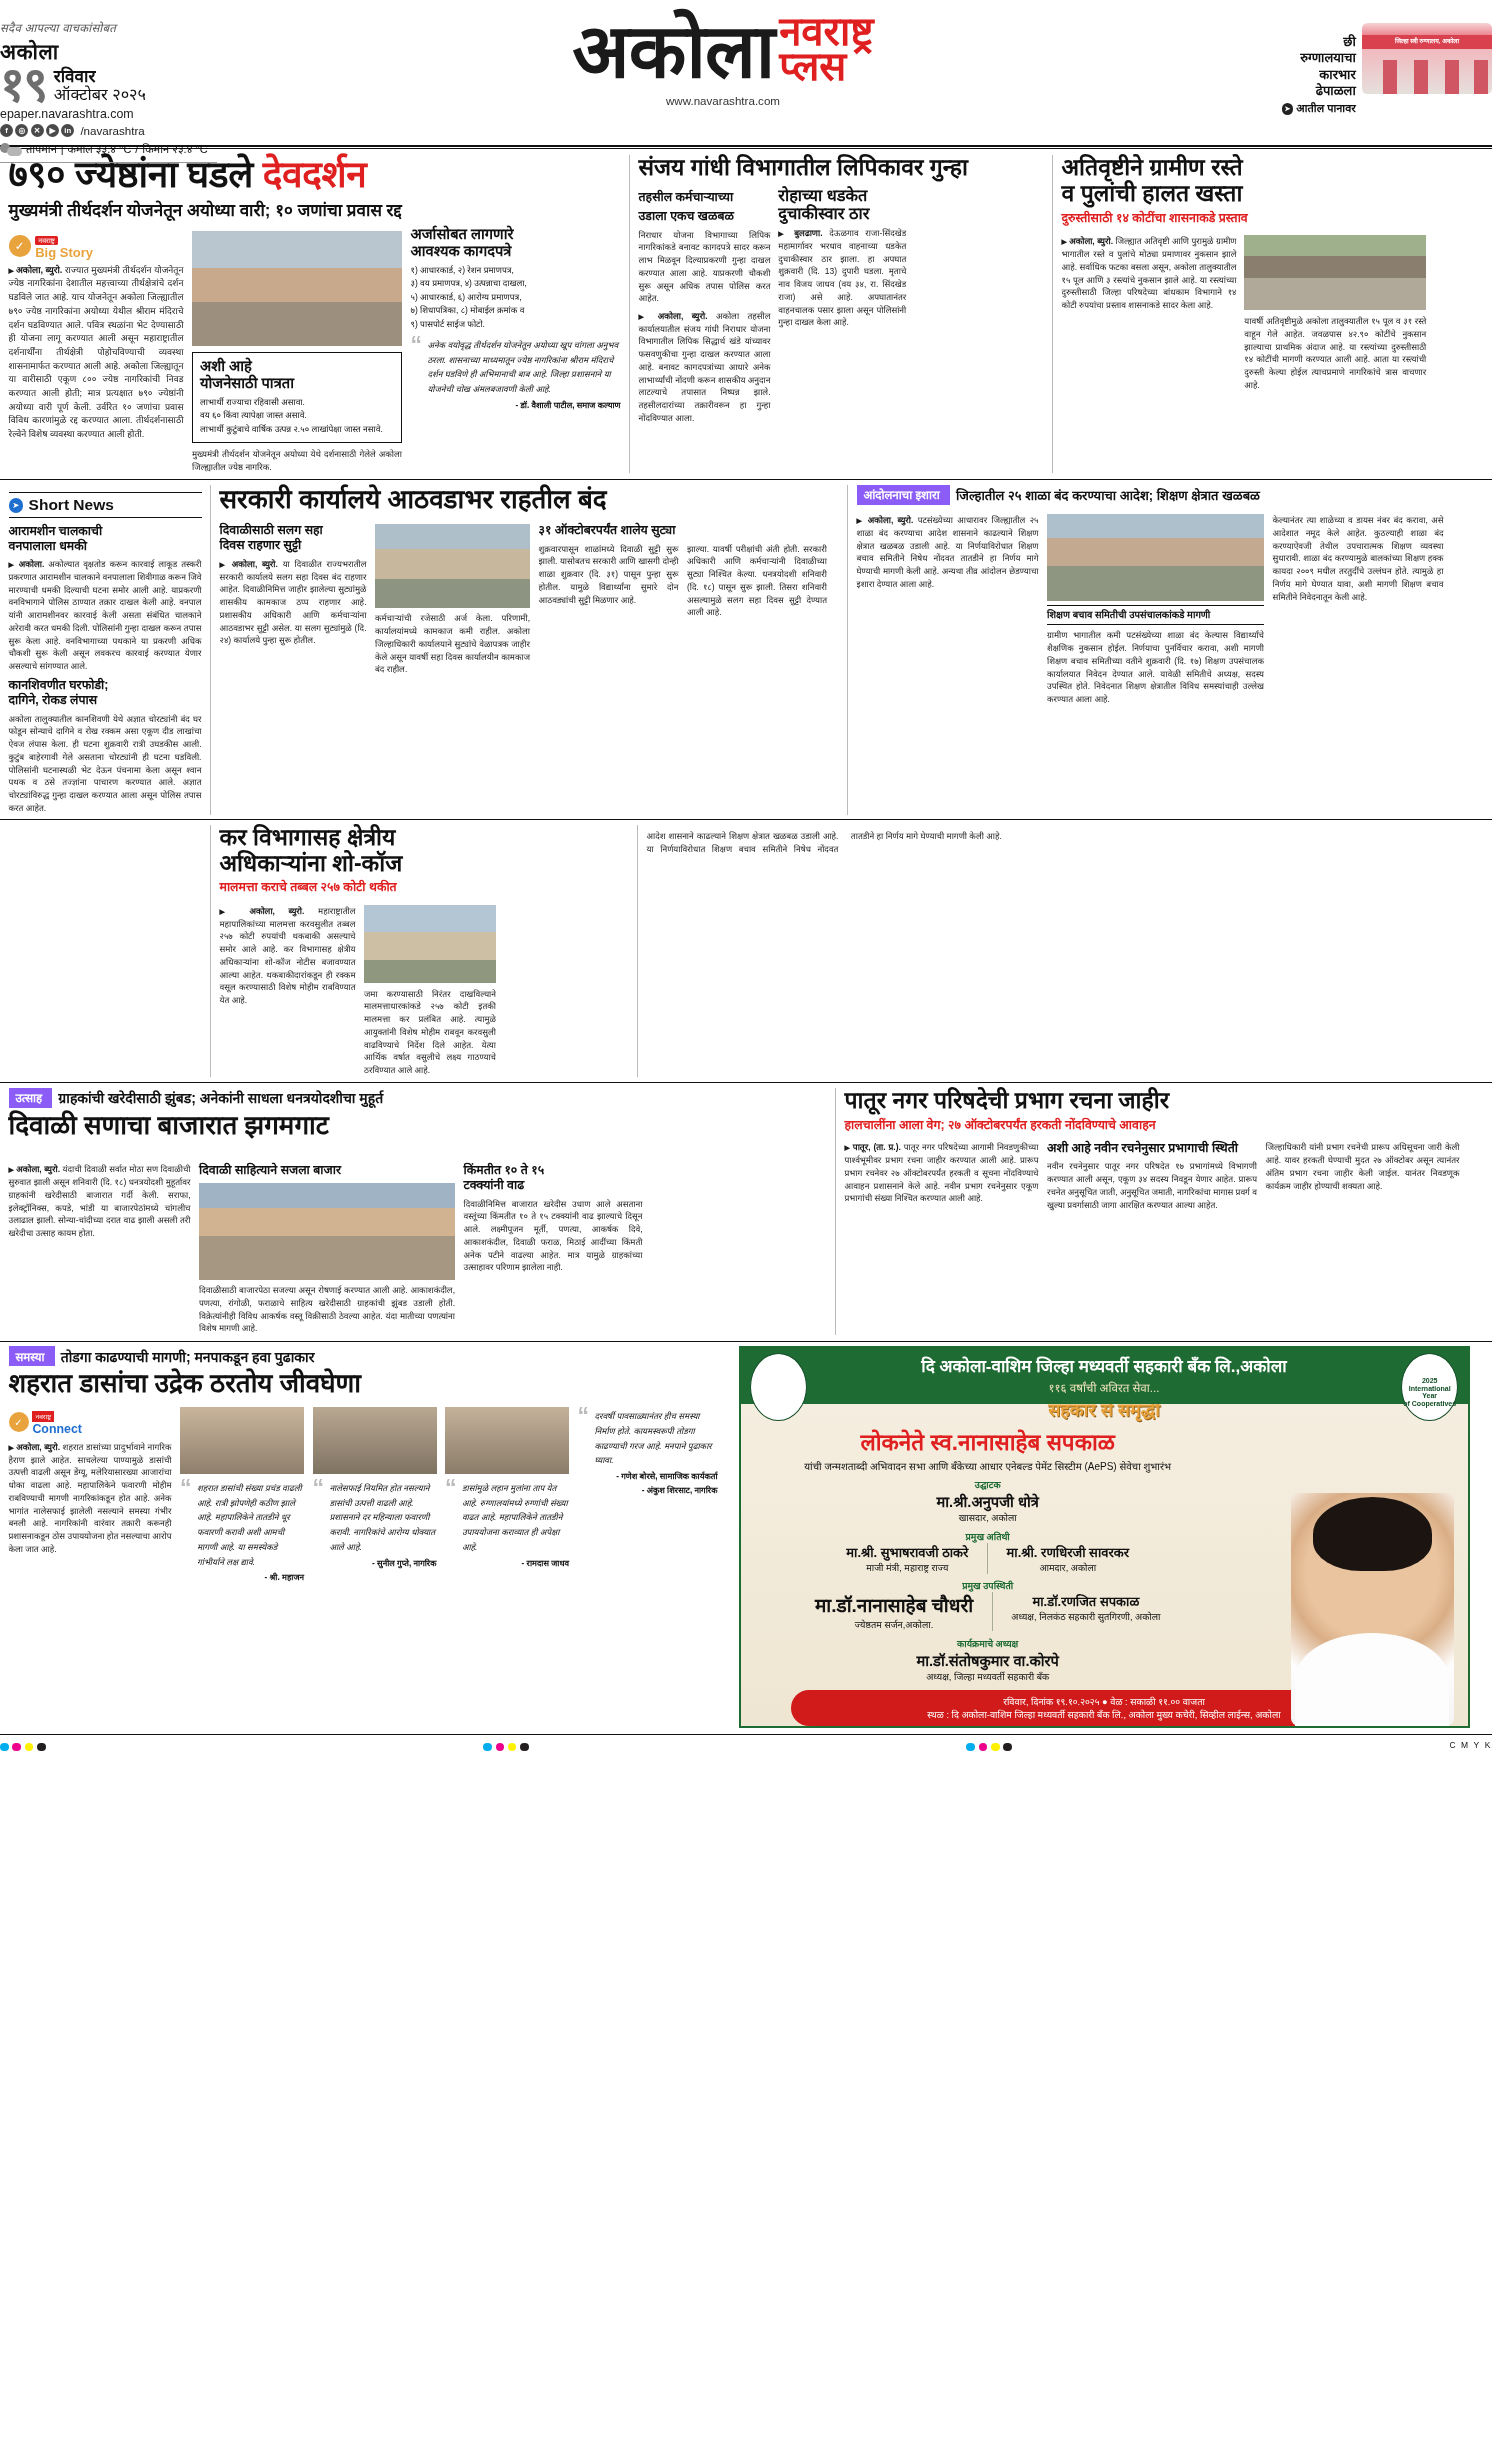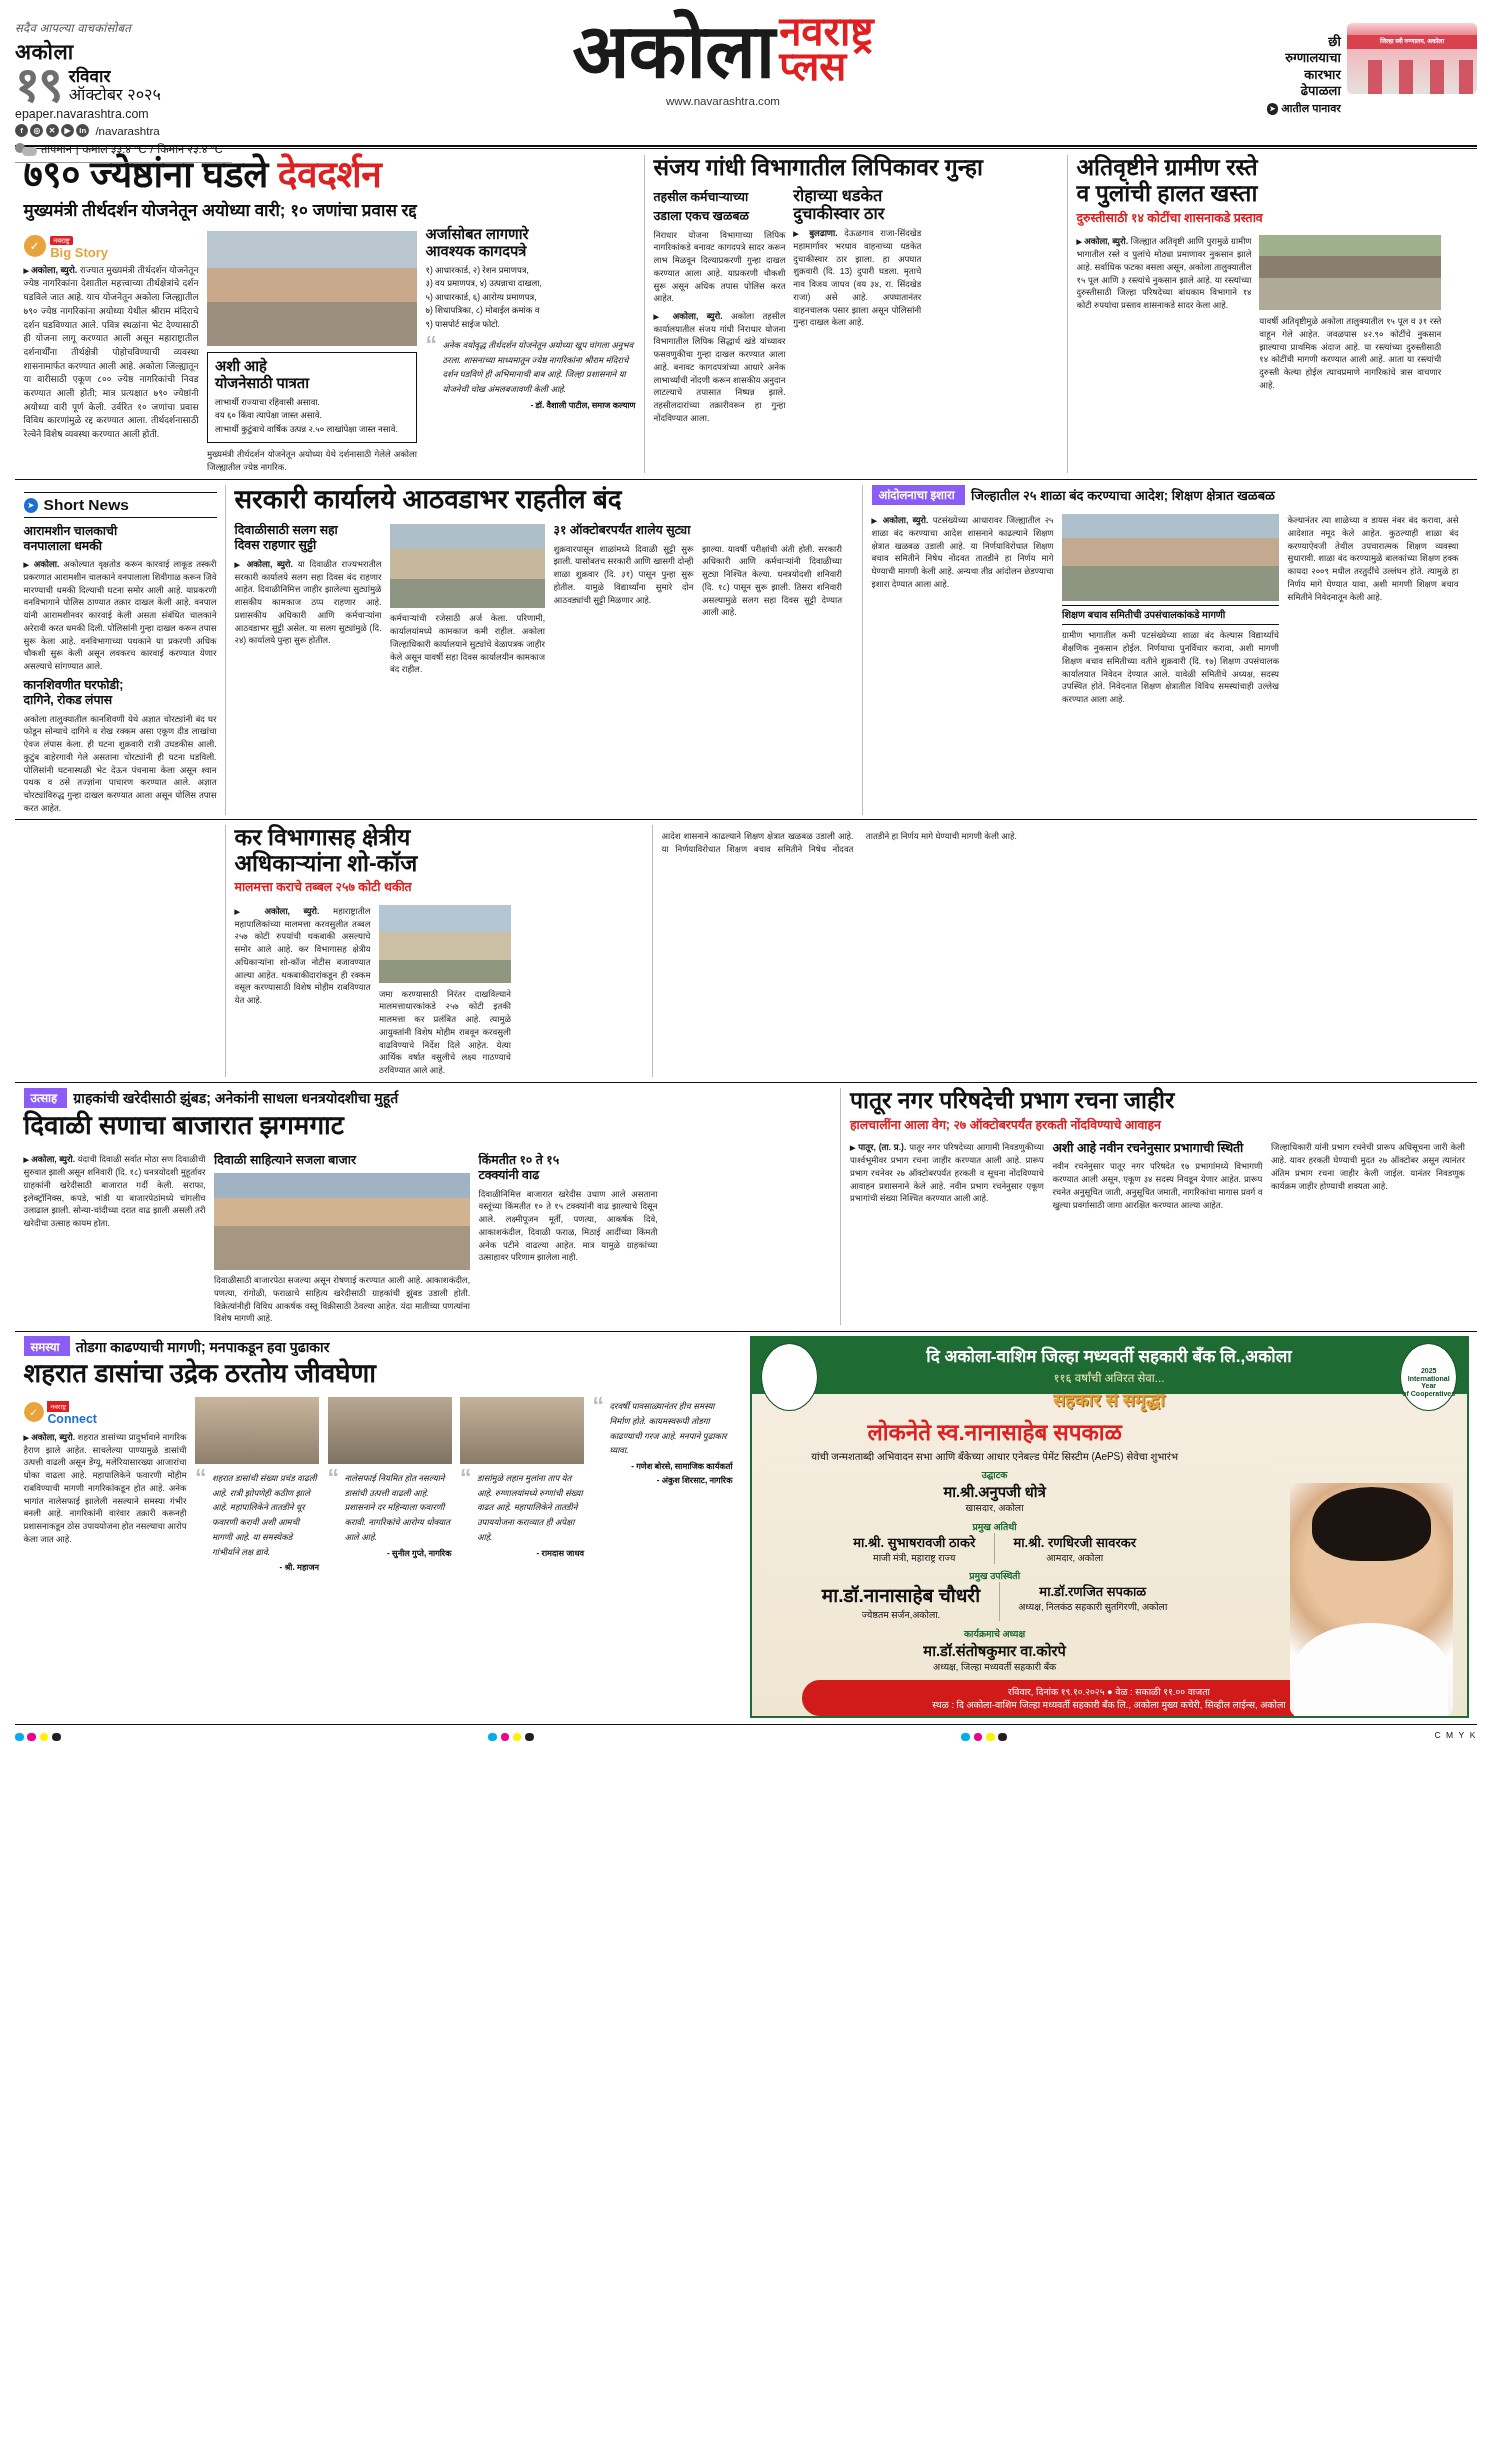--- a/index.html
+++ b/index.html
@@ -4,21 +4,21 @@
 <style>
   * { box-sizing: border-box; margin: 0; padding: 0; }
   body {
     width: 1500px; height: 2462px;
     background: #ffffff;
     font-family: "Liberation Sans", sans-serif;
     color: #111;
     position: relative;
     overflow: hidden;
   }
-  .page { width: 1492px; height: 2462px; position: relative; padding: 0 15px; }
+  .page { width: 1492px; height: 2462px; position: relative; padding: 0 0; }
 
   
   .masthead { display: flex; align-items: flex-start; height: 140px; position: relative; }
   .mh-left { width: 233px; padding-top: 20px; }
   .mh-tag { font-size: 11.6px; color: #555; font-style: italic; letter-spacing: 0.2px; }
   .mh-city { font-size: 21px; font-weight: bold; margin-top: 1.6px; letter-spacing: 0.4px; }
   .mh-daterow { display: flex; align-items: flex-start; margin-top: 0.8px; }
   .mh-daynum { font-size: 48px; font-weight: bold; color: #6e6e6e; line-height: .82; letter-spacing: -1.6px; }
   .mh-dbox { margin-left: 7px; padding-top: 2.3px; }
   .mh-day { font-size: 17px; font-weight: bold; line-height: 1.05; }
@@ -431,21 +431,21 @@
   <div class="thin-rule" style="margin-top:4.7px"></div>
 
   <div class="cols" style="margin-top:5.4px">
 
     <div class="col" style="width:835px">
       <div class="kicker-wrap">
         <span class="kicker">उत्साह</span>
         <span class="bh-txt" style="font-size:14px">ग्राहकांची खरेदीसाठी झुंबड; अनेकांनी साधला धनत्रयोदशीचा मुहूर्त</span>
       </div>
       <h2 class="hl hl-34">दिवाळी सणाचा बाजारात झगमगाट</h2>
-      <div style="display:flex;gap:8.5px;margin-top:9px">
+      <div style="display:flex;gap:8.5px;margin-top:19px">
         <div style="width:182px" class="body-txt sm">
           <span class="dateline">अकोला, ब्युरो.</span>
           <span>यंदाची दिवाळी सर्वात मोठा सण दिवाळीची सुरुवात झाली असून शनिवारी (दि. १८) धनत्रयोदशी मुहूर्तावर ग्राहकांनी खरेदीसाठी बाजारात गर्दी केली. सराफा, इलेक्ट्रॉनिक्स, कपडे, भांडी या बाजारपेठांमध्ये चांगलीच उलाढाल झाली. सोन्या-चांदीच्या दरात वाढ झाली असली तरी खरेदीचा उत्साह कायम होता.</span>
         </div>
         <div style="width:256px">
           <div class="sub-bold">दिवाळी साहित्याने सजला बाजार</div>
           <div class="photo ph-market" style="height:97px"></div>
           <div class="body-txt sm">दिवाळीसाठी बाजारपेठा सजल्या असून रोषणाई करण्यात आली आहे. आकाशकंदील, पणत्या, रांगोळी, फराळाचे साहित्य खरेदीसाठी ग्राहकांची झुंबड उडाली होती. विक्रेत्यांनीही विविध आकर्षक वस्तू विक्रीसाठी ठेवल्या आहेत. यंदा मातीच्या पणत्यांना विशेष मागणी आहे.</div>
         </div>
         <div style="width:179px">

